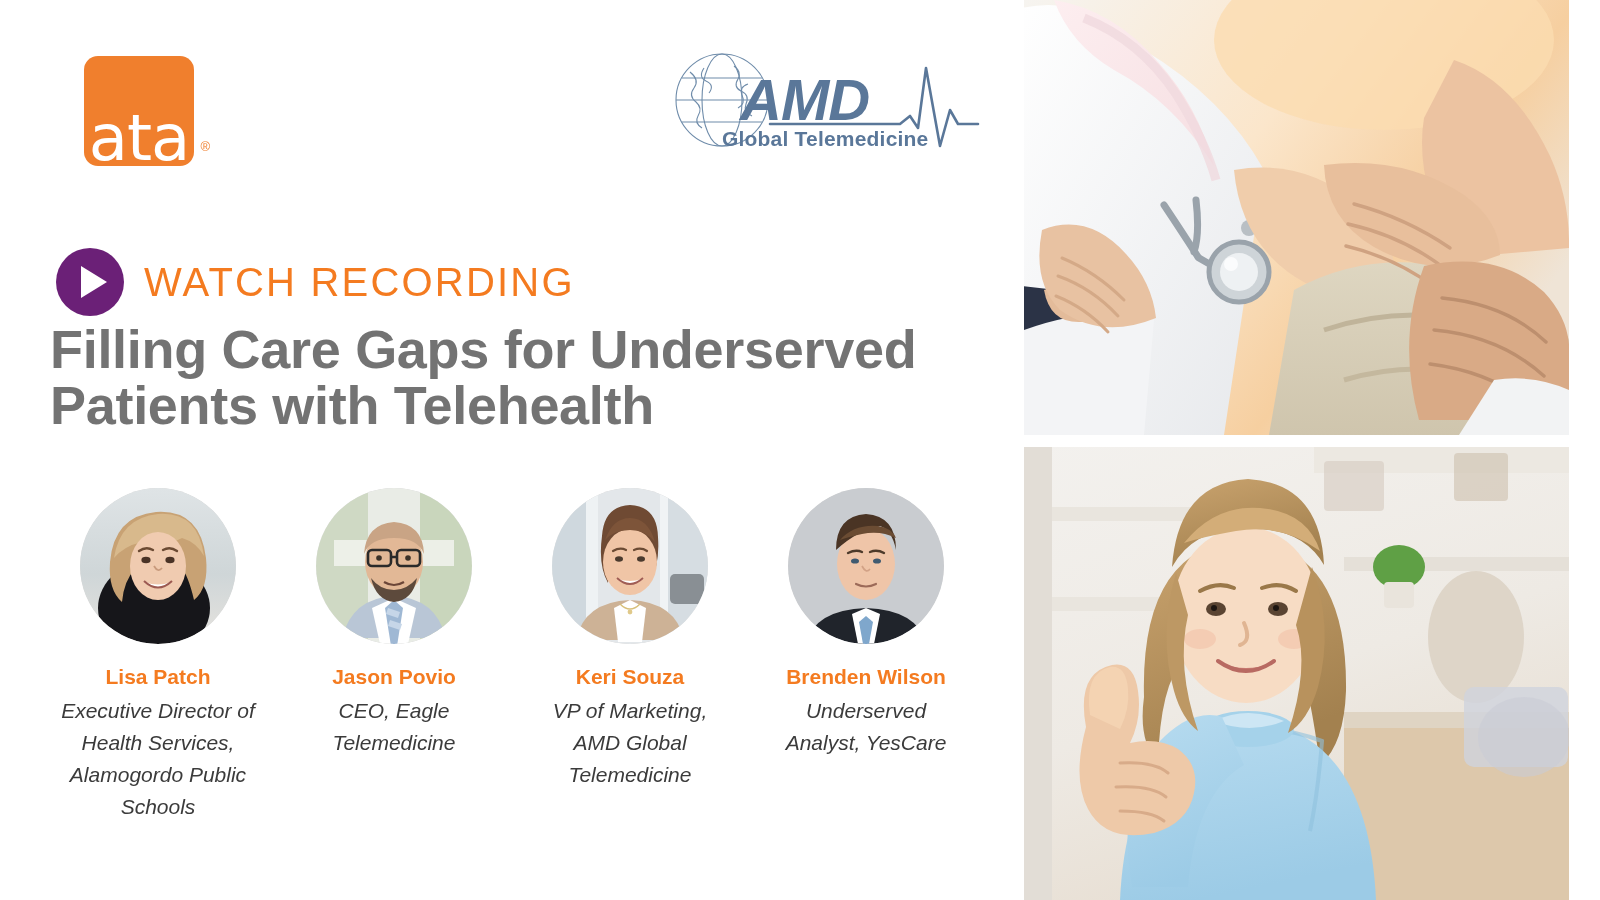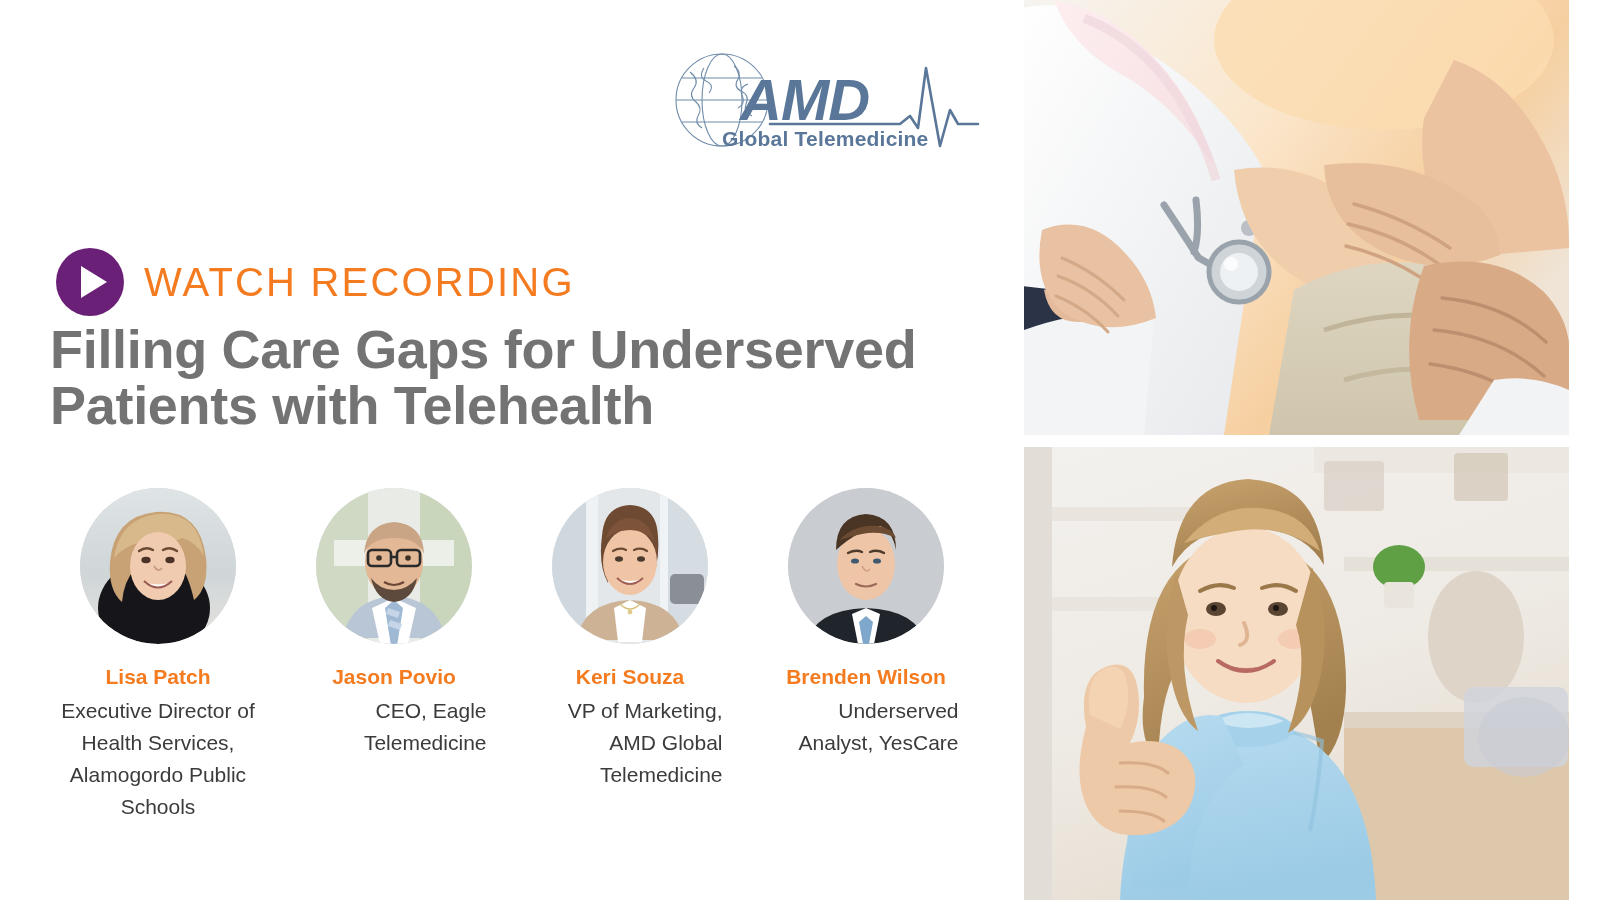--- a/index.html
+++ b/index.html
@@ -41,36 +41,40 @@
 
   
   #speakers { position:absolute; left:40px; top:488px; width:944px; display:flex; align-items:flex-start; }
   .speaker { width:236px; display:flex; flex-direction:column; align-items:center; }
   .avatar { width:156px; height:156px; border-radius:50%; overflow:hidden; position:relative;
             background:#d8d8d8; flex:0 0 auto; }
   .avatar svg { display:block; width:156px; height:156px; }
   .sp-name { margin-top:20px; font-size:21px; font-weight:bold; color:#F47B20;
              text-align:center; line-height:1.2; }
   .sp-role { margin-top:6px; font-size:21px; color:#3B3B3B; text-align:center;
-             line-height:1.52; max-width:215px; }
-  .sp-role.narrow { max-width:185px;text-align:right; }
+             line-height:1.52; max-width:215px;font-style:italic; }
+  .sp-role.narrow { max-width:185px; }
 
   
   #right-panel { position:absolute; left:1024px; top:0; width:576px; height:900px; background:#fff; }
   #photo-top { position:absolute; left:0; top:0; width:545px; height:435px; overflow:hidden; }
   #photo-bottom { position:absolute; left:0; top:447px; width:545px; height:453px; overflow:hidden; }
   #photo-top svg, #photo-bottom svg { display:block; }
 </style>
 </head>
 <body>
 
 <div id="stage">
 
   <div id="left-panel">
 
+    <div id="ata-logo">
+      <div id="ata-word">ata</div>
+      <div id="ata-reg">®</div>
+    </div>
 
     <div id="amd-logo">
       <svg id="amd-svg" width="320" height="112" viewBox="0 0 320 112">
         <g stroke="#6F8CAA" fill="none" stroke-width="1.1">
           <circle cx="62" cy="50" r="46"></circle>
           <ellipse cx="62" cy="50" rx="20" ry="46"></ellipse>
           <path d="M16 50 H108"></path>
           <path d="M22 28 H102"></path>
           <path d="M22 72 H102"></path>
           <path d="M30 22 q10 8 4 16 q-6 8 2 14 q7 6 2 14 q-4 7 4 12"></path>

